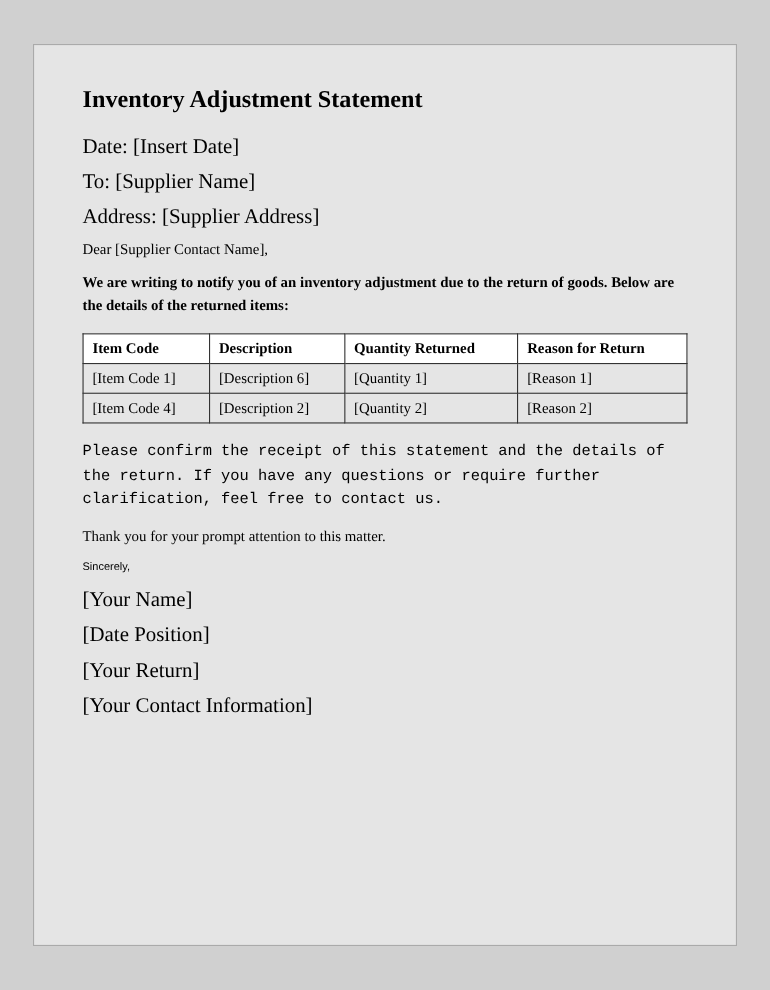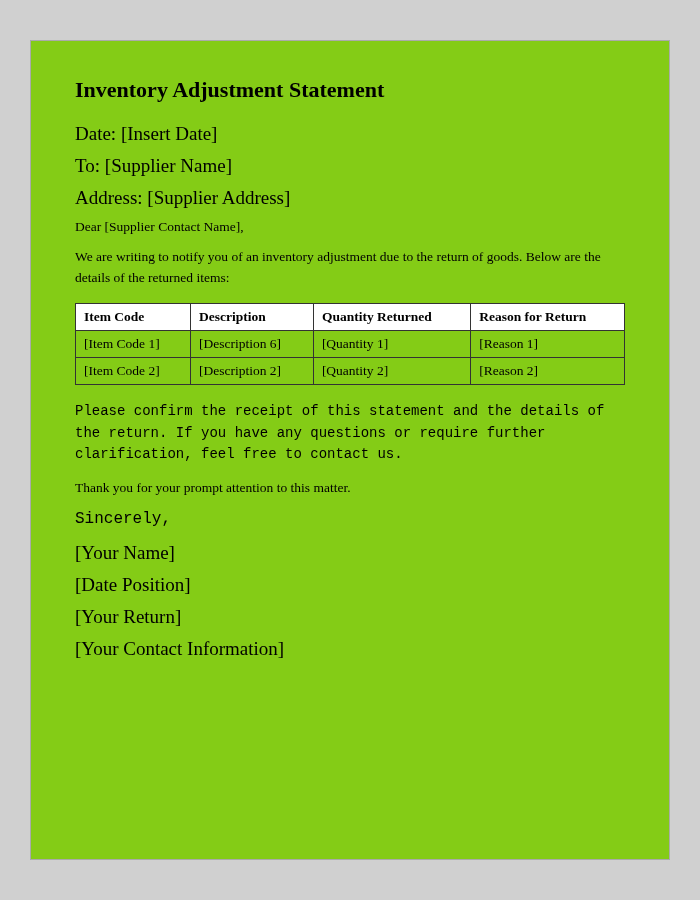--- a/index.html
+++ b/index.html
@@ -12,21 +12,21 @@
       background: #d0d0d0;
       display: flex;
       justify-content: center;
       align-items: center;
       min-height: 900px;
       width: 700px;
       font-family: Georgia, 'Times New Roman', serif;
     }
 
     .page-wrapper {
-      background: #84cc16;
+      background: #e5e5e5;
       border: 1px solid #aaaaaa;
       width: 640px;
       min-height: 820px;
       padding: 36px 44px 44px 44px;
     }
 
     .doc-title {
       font-size: 22px;
       font-weight: bold;
       margin-bottom: 20px;
@@ -43,20 +43,21 @@
       font-size: 13.5px;
       margin-bottom: 12px;
       font-family: Georgia, 'Times New Roman', serif;
     }
 
     .body-paragraph {
       font-size: 13.5px;
       margin-bottom: 14px;
       line-height: 1.55;
       font-family: Georgia, 'Times New Roman', serif;
+      font-weight: bold;
     }
 
     .items-table {
       width: 100%;
       border-collapse: collapse;
       margin-bottom: 16px;
       font-size: 13.5px;
       font-family: Georgia, 'Times New Roman', serif;
       padding-left: 40px;
     }
@@ -81,23 +82,23 @@
       font-family: Liberation Mono, monospace;
     }
 
     .thank-you-line {
       font-size: 13.5px;
       margin-bottom: 14px;
       font-family: Georgia, 'Times New Roman', serif;
     }
 
     .sincerely-line {
-      font-size: 16px;
+      font-size: 10px;
       margin-bottom: 14px;
-      font-family: Liberation Mono, monospace;
+      font-family: Liberation Sans, sans-serif;
       margin-top: 11px;
     }
 
     .signature-line {
       font-size: 19px;
       margin-bottom: 10px;
       font-family: Georgia, 'Times New Roman', serif;
     }
   </style>
 </head>
@@ -127,21 +128,21 @@
       </tr>
     </thead>
     <tbody>
       <tr>
         <td>[Item Code 1]</td>
         <td>[Description 6]</td>
         <td>[Quantity 1]</td>
         <td>[Reason 1]</td>
       </tr>
       <tr>
-        <td>[Item Code 2]</td>
+        <td>[Item Code 4]</td>
         <td>[Description 2]</td>
         <td>[Quantity 2]</td>
         <td>[Reason 2]</td>
       </tr>
     </tbody>
   </table>
 
   <p class="closing-paragraph">Please confirm the receipt of this statement and the details of the return. If you have any questions or require further clarification, feel free to contact us.</p>
 
   <p class="thank-you-line">Thank you for your prompt attention to this matter.</p>

